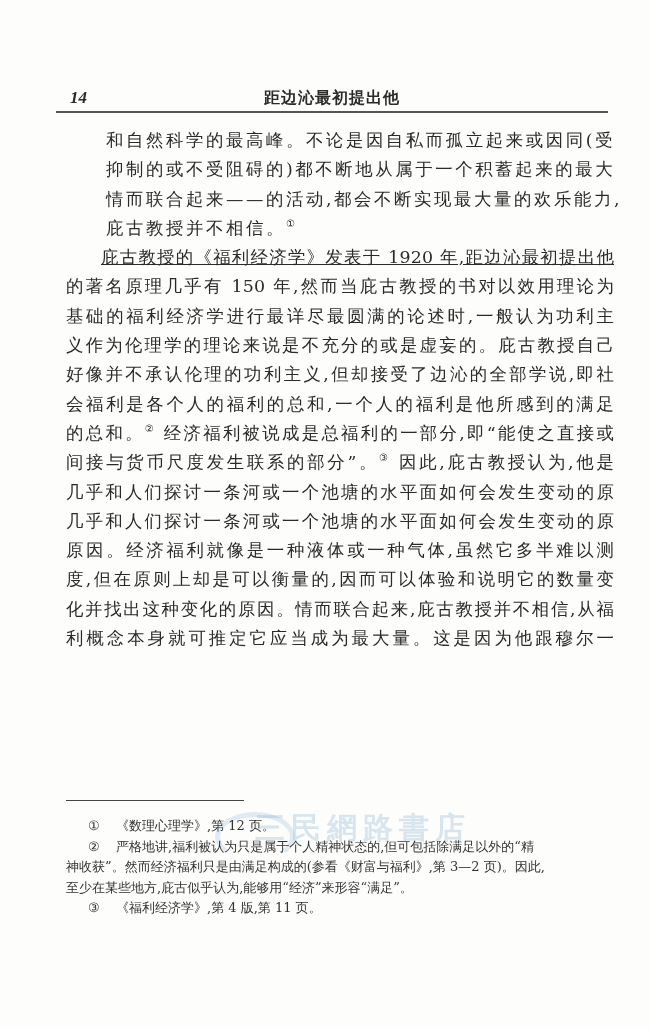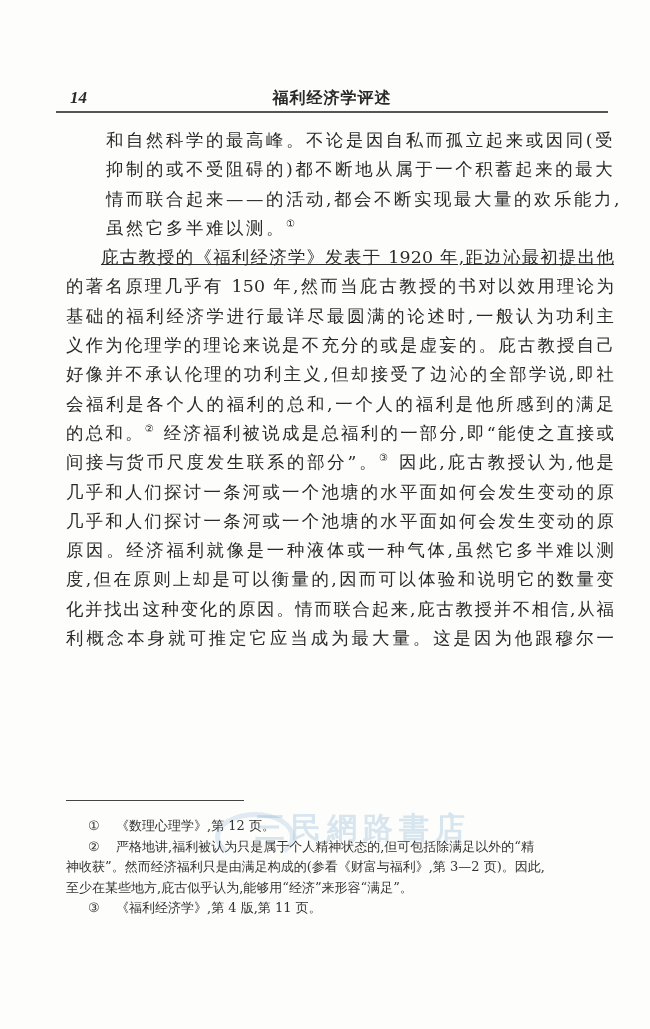--- a/index.html
+++ b/index.html
@@ -146,30 +146,30 @@
       pointer-events: none;
     }
   </style>
 </head>
 <body>
 
 <div class="page">
 
   <div class="header">
     <span class="page-number">14</span>
-    <div class="running-title">福利经济学评述</div>
+    <div class="running-title">距边沁最初提出他</div>
   </div>
   <div class="header-rule"></div>
 
   <div class="body-text">
     <div class="quote-block">
       <span class="line">和自然科学的最高峰。不论是因自私而孤立起来或因同(受</span>
       <span class="line">抑制的或不受阻碍的)都不断地从属于一个积蓄起来的最大</span>
       <span class="line">情而联合起来——的活动,都会不断实现最大量的欢乐能力,</span>
-      <span class="line last"><span>虽然它多半难以测。</span><sup class="fn">①</sup></span>
+      <span class="line last"><span>庇古教授并不相信。</span><sup class="fn">①</sup></span>
     </div>
 
     <div class="paragraph" style="letter-spacing:0.2px;">
       <span class="line indent">庇古教授的《福利经济学》发表于 1920 年,距边沁最初提出他</span>
       <span class="line">的著名原理几乎有 150 年,然而当庇古教授的书对以效用理论为</span>
       <span class="line">基础的福利经济学进行最详尽最圆满的论述时,一般认为功利主</span>
       <span class="line">义作为伦理学的理论来说是不充分的或是虚妄的。庇古教授自己</span>
       <span class="line">好像并不承认伦理的功利主义,但却接受了边沁的全部学说,即社</span>
       <span class="line">会福利是各个人的福利的总和,一个人的福利是他所感到的满足</span>
       <span class="line"><span>的总和。</span><sup class="fn">②</sup><span> 经济福利被说成是总福利的一部分,即“能使之直接或</span></span>

